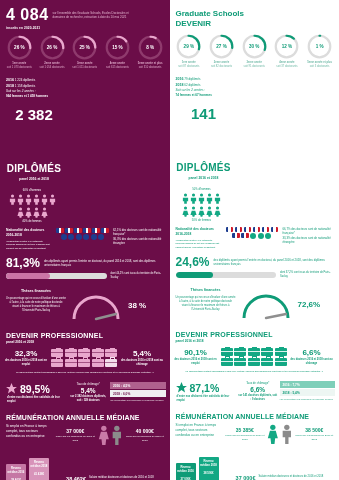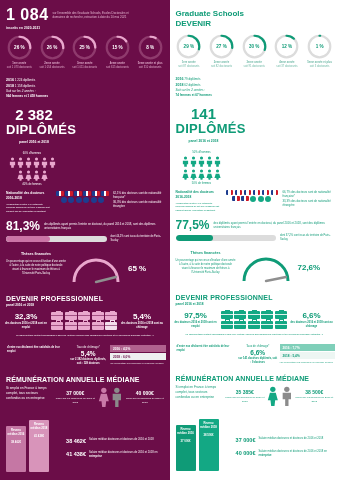--- a/index.html
+++ b/index.html
@@ -34,21 +34,21 @@
   .left .donut-lab { color: #dfa9c9; }
   .right .donut-lab { color: #6fb9a6; }
 
   
   .dip { display: flex; padding: 8px 5px 0 6px; gap: 8px; flex-direction: column; }
   .dip-years { width: 46px; font-size: 3px; line-height: 1.6; }
   .dip-years .yr { font-weight: bold; font-size: 3.6px; }
   .dip-years .it { font-style: italic; }
   .dip-mid { width: 56px; text-align: center; }
   .dip-big { font-size: 15px; font-weight: bold; line-height: 1; }
-  .dip-word { font-size: 13px; font-weight: bold; letter-spacing: .3px; }
+  .dip-word { font-size: 10px; font-weight: bold; letter-spacing: .3px; margin-top: 41px; }
   .dip-panel { font-size: 3.4px; font-weight: bold; margin-top: 3px; }
   .dip-gender { width: 52px; text-align: center; font-size: 2.7px; }
   .people { display: flex; flex-wrap: wrap; justify-content: center; gap: 1px; margin: 2px 0; }
 
   
   .nat { display: flex; padding: 5px 5px 0 6px; gap: 3px; }
   .nat-l { width: 46px; font-size: 2.7px; line-height: 1.5; }
   .nat-l b { font-size: 3.3px; display: block; margin-bottom: 2px; }
   .nat-l .fn { font-size: 2.3px; font-style: italic; margin-top: 2px; }
   .nat-mid { width: 56px; }
@@ -140,21 +140,21 @@
   .brow .t { font-size: 2.7px; line-height: 1.6; flex: 1; }
   .brow .t b { font-weight: bold; }
 </style>
 </head>
 <body>
 
 <div class="panel left">
 
   <div class="hdr">
     <div>
-      <div class="hdr-num">1 084</div>
+      <div class="hdr-num">4 084</div>
       <div class="hdr-sub">inscrits en 2020-2021</div>
     </div>
     <div class="hdr-note">sur l'ensemble des Graduate Schools, Ecoles Doctorales et domaines de recherche, extraction à date du 10 mai 2021</div>
   </div>
 
   <div class="donuts">
     <div class="donut-col">
       <div class="donut">
         <svg width="25" height="25" viewBox="0 0 36 36">
             <circle cx="18" cy="18" r="15.5" fill="none" stroke="#8f3a6d" stroke-width="3.2"></circle>
@@ -336,21 +336,21 @@
     <div class="gauge-txt">
       <b>Thèses financées</b>
       <span>Un pourcentage qui ne cesse d'évoluer d'une année à l'autre, à la suite de notre politique doctorale visant à financer le maximum de thèses à l'Université Paris-Saclay</span>
     </div>
     <div class="gauge-g">
       <svg width="56" height="32" viewBox="0 0 56 32">
         <path d="M6 30 A22 22 0 0 1 50 30" fill="none" stroke="#e9a7cd" stroke-width="3"></path>
         <line x1="28" y1="30" x2="48" y2="25" stroke="#8f8f8f" stroke-width="2.4" stroke-linecap="round"></line>
       </svg>
     </div>
-    <div class="gauge-val">65 %</div>
+    <div class="gauge-val">38 %</div>
   </div>
 
   <div class="sec-title">
     <h2>DEVENIR PROFESSIONNEL</h2>
     <div class="p">panel 2016 et 2018</div>
   </div>
 
   <div class="emp">
     <div class="emp-side">
       <div class="v">32,3%</div>
@@ -370,20 +370,26 @@
     </div>
     <div class="emp-side">
       <div class="v">5,4%</div>
       <div class="t">des docteurs 2016 et 2018 sont au chômage</div>
     </div>
   </div>
   <div class="emp-note">Le pourcentage restant correspond à des cas "autres" comme des personnes inactives et en recherche d'emploi (retraités...)</div>
 
   <div class="sat">
     <div class="sat-l">
+      <div class="sat-row">
+        <svg width="13" height="13" viewBox="0 0 24 24">
+            <path d="M12 2l3 7h7l-5.5 4.5L18.5 21 12 16.8 5.5 21l2-7.5L2 9h7z" fill="#e9a7cd"></path>
+          </svg>
+        <span class="v">89,5%</span>
+      </div>
       <div class="t">d'entre eux déclarent être satisfaits de leur emploi</div>
     </div>
     <div class="sat-m">
       <div class="hd">Taux de chômage*</div>
       <div class="v">5,4%</div>
       <div class="t">sur 2 382 docteurs diplômés, soit : 128 docteurs</div>
     </div>
     <div class="sat-r">
       <div class="chip a">2016 : 4,5%</div>
       <div class="chip b">2018 : 6,0%</div>
@@ -618,21 +624,21 @@
         <span class="dot" style="background:#13a884"></span>
       </div>
     </div>
     <div class="nat-r">
       <div>66,7% des docteurs sont de nationalité française*</div>
       <div>33,3% des docteurs sont de nationalité étrangère</div>
     </div>
   </div>
 
   <div class="bigpct">
-    <div class="v">77,5%</div>
+    <div class="v">24,6%</div>
     <div class="t">des diplômés ayant permis l'entrée en doctorat, du panel 2016 et 2018, sont des diplômes universitaires français</div>
   </div>
   <div class="bar-wrap">
     <div class="bar">
         <i style="width:37%"></i>
       </div>
     <div class="bar-note">dont 37,2% sont issus du territoire de Paris-Saclay</div>
   </div>
 
   <div class="gauge-sec">
@@ -649,21 +655,21 @@
     <div class="gauge-val">72,6%</div>
   </div>
 
   <div class="sec-title">
     <h2>DEVENIR PROFESSIONNEL</h2>
     <div class="p">panel 2016 et 2018</div>
   </div>
 
   <div class="emp">
     <div class="emp-side">
-      <div class="v">97,5%</div>
+      <div class="v">90,1%</div>
       <div class="t">des docteurs 2016 et 2018 sont en emploi</div>
     </div>
     <div class="cases">
       <span class="case" style="background:#13a884;color:#13a884"></span>
       <span class="case" style="background:#13a884;color:#13a884"></span>
       <span class="case" style="background:#13a884;color:#13a884"></span>
       <span class="case" style="background:#13a884;color:#13a884"></span>
       <span class="case" style="background:#13a884;color:#13a884"></span>
       <span class="case" style="background:#13a884;color:#13a884"></span>
       <span class="case" style="background:#13a884;color:#13a884"></span>
@@ -673,20 +679,26 @@
     </div>
     <div class="emp-side">
       <div class="v">6,6%</div>
       <div class="t">des docteurs 2016 et 2018 sont au chômage</div>
     </div>
   </div>
   <div class="emp-note">Le pourcentage restant correspond à des cas "autres" comme des personnes inactives et en recherche d'emploi (retraités...)</div>
 
   <div class="sat">
     <div class="sat-l">
+      <div class="sat-row">
+        <svg width="13" height="13" viewBox="0 0 24 24">
+            <path d="M12 2l3 7h7l-5.5 4.5L18.5 21 12 16.8 5.5 21l2-7.5L2 9h7z" fill="#0f9b77"></path>
+          </svg>
+        <span class="v">87,1%</span>
+      </div>
       <div class="t">d'entre eux déclarent être satisfaits de leur emploi</div>
     </div>
     <div class="sat-m">
       <div class="hd">Taux de chômage*</div>
       <div class="v">6,6%</div>
       <div class="t">sur 141 docteurs diplômés, soit : 9 docteurs</div>
     </div>
     <div class="sat-r">
       <div class="chip a">2016 : 7,7%</div>
       <div class="chip b">2018 : 5,4%</div>

